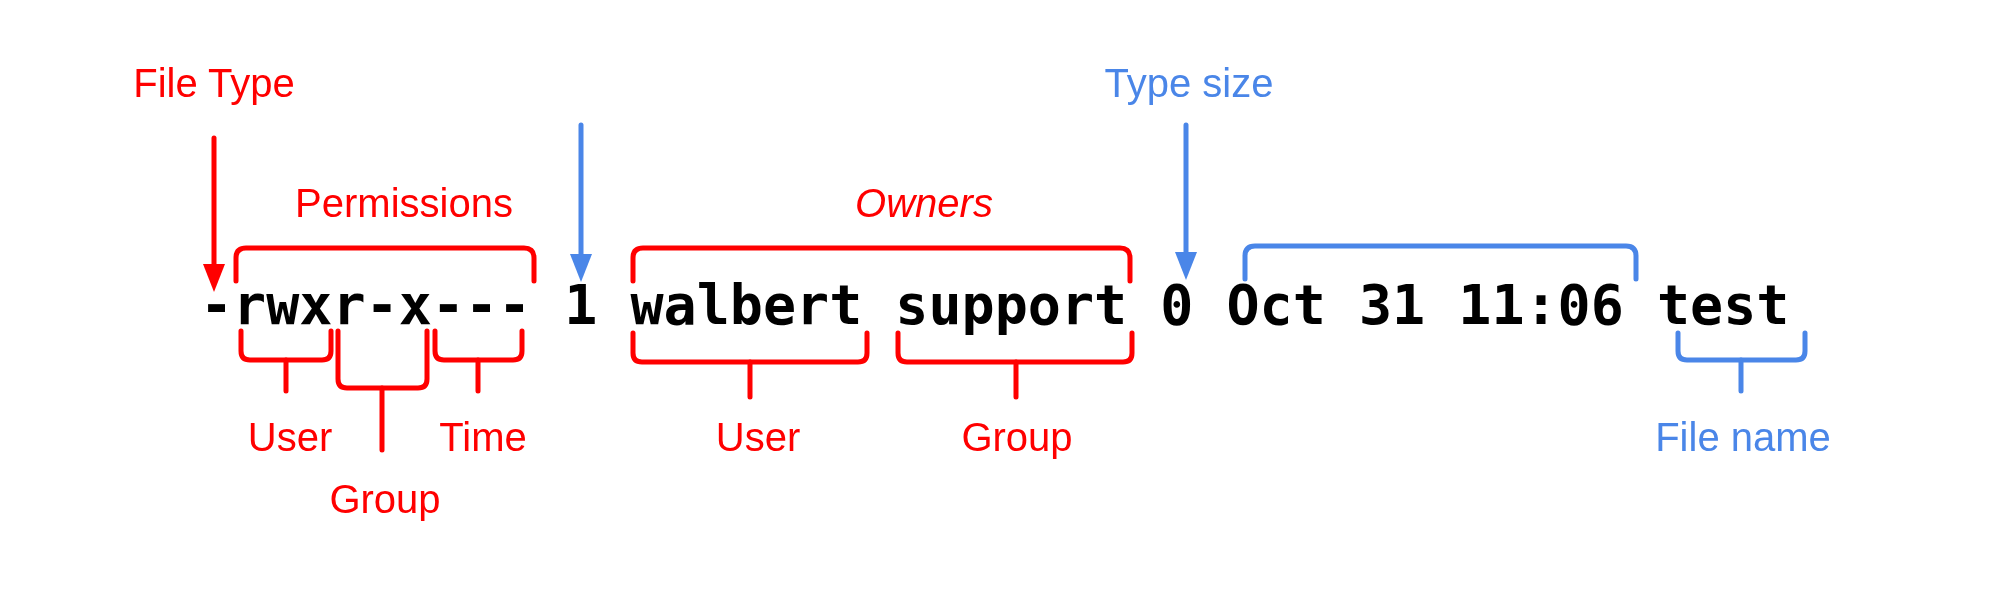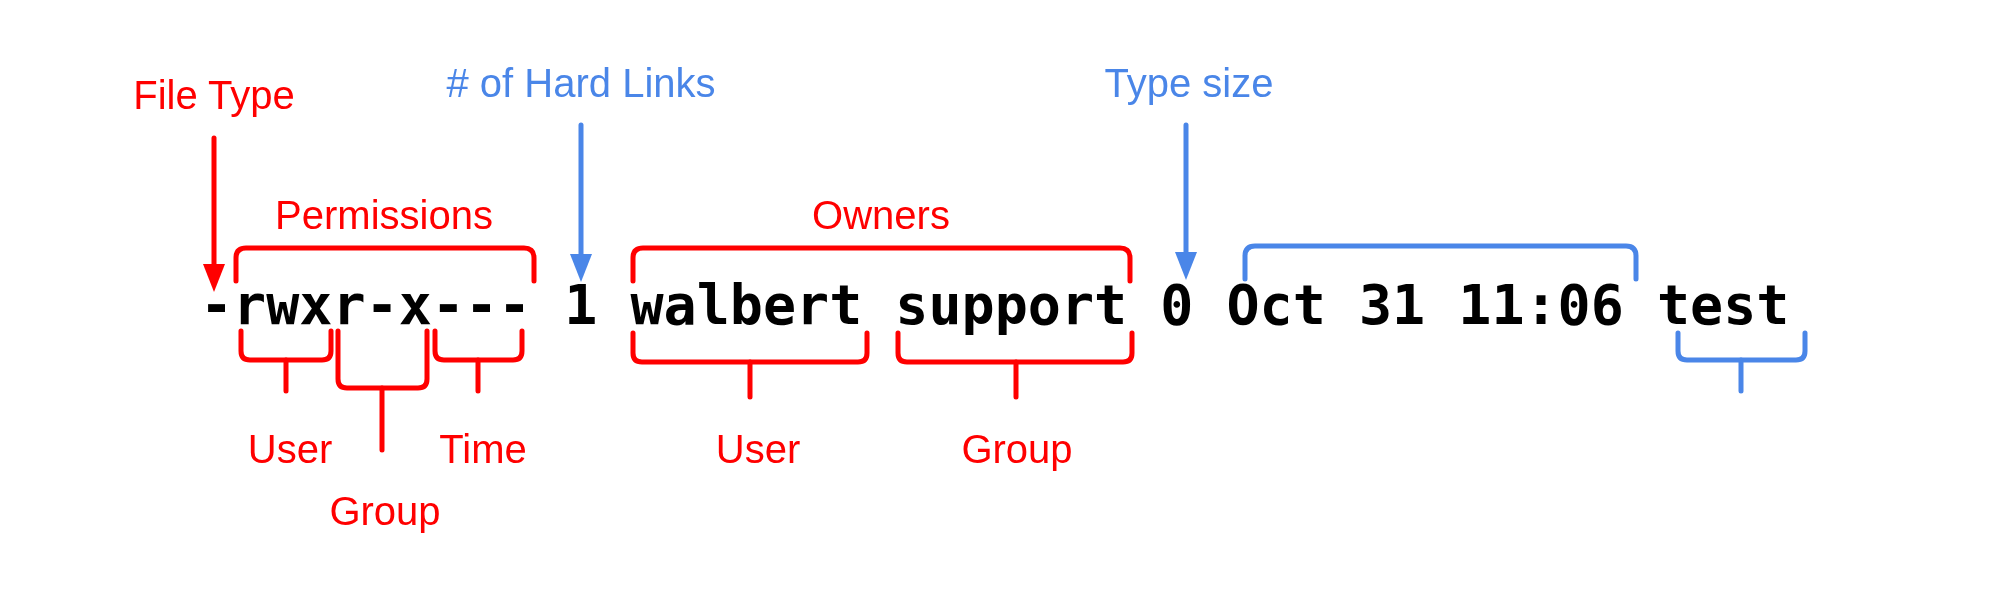--- a/index.html
+++ b/index.html
@@ -18,21 +18,21 @@
   }
   .overlay{position:absolute;left:0;top:0;width:2000px;height:606px;}
   .label{
     position:absolute;
     transform:translateX(-50%);
     font-size:40px;
     line-height:46px;
     white-space:nowrap;
     font-family:"Liberation Sans",sans-serif;
   }
-  .label.red{color:var(--c-red);margin-top:12px;}
+  .label.red{color:var(--c-red);}
   .label.blue{color:var(--c-blue);}
   .ls-line{
     position:absolute;
     left:200px;top:278px;
     font-family:"DejaVu Sans Mono","Liberation Mono",monospace;
     font-weight:bold;
     font-size:55px;
     line-height:55px;
     color:var(--c-text);
     white-space:pre;
@@ -103,26 +103,26 @@
 
     <g>
       <path class="stroke-blue" d="M1678 333 V351 Q1678 360 1687 360 H1796 Q1805 360 1805 351 V333"></path>
       <path class="stroke-blue" d="M1741 360 V391"></path>
     </g>
   </svg>
 
   <div class="ls-line">-rwxr-x--- 1 walbert support 0 Oct 31 11:06 test</div>
 
   <div class="label red" style="left:214px;top:60px;">File Type</div>
-  <div class="label blue" style="left:581px;top:60px;"># of Hard Links</div>
   <div class="label blue" style="left:1189px;top:60px;">Type size</div>
 
-  <div class="label red" style="left:384px;top:180px;">Permissions</div>
-  <div class="label red" style="left:881px;top:180px;">Owners</div>
+  <div class="label red" style="left:404px;top:180px;">Permissions</div>
+  <div class="label red" style="left:924px;top:180px;font-style:italic;">Owners</div>
 
   <div class="label red" style="left:290px;top:414px;">User</div>
   <div class="label red" style="left:483px;top:414px;">Time</div>
   <div class="label red" style="left:385px;top:476px;">Group</div>
 
   <div class="label red" style="left:758px;top:414px;">User</div>
   <div class="label red" style="left:1017px;top:414px;">Group</div>
+  <div class="label blue" style="left:1743px;top:414px;">File name</div>
 
 </div>
 
 </body></html>

